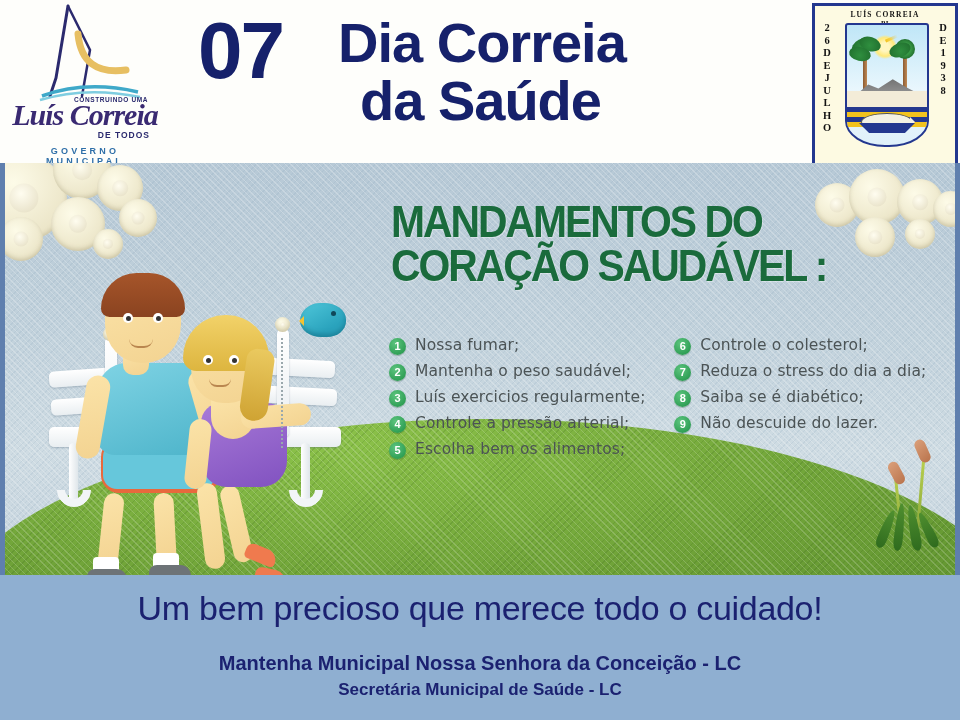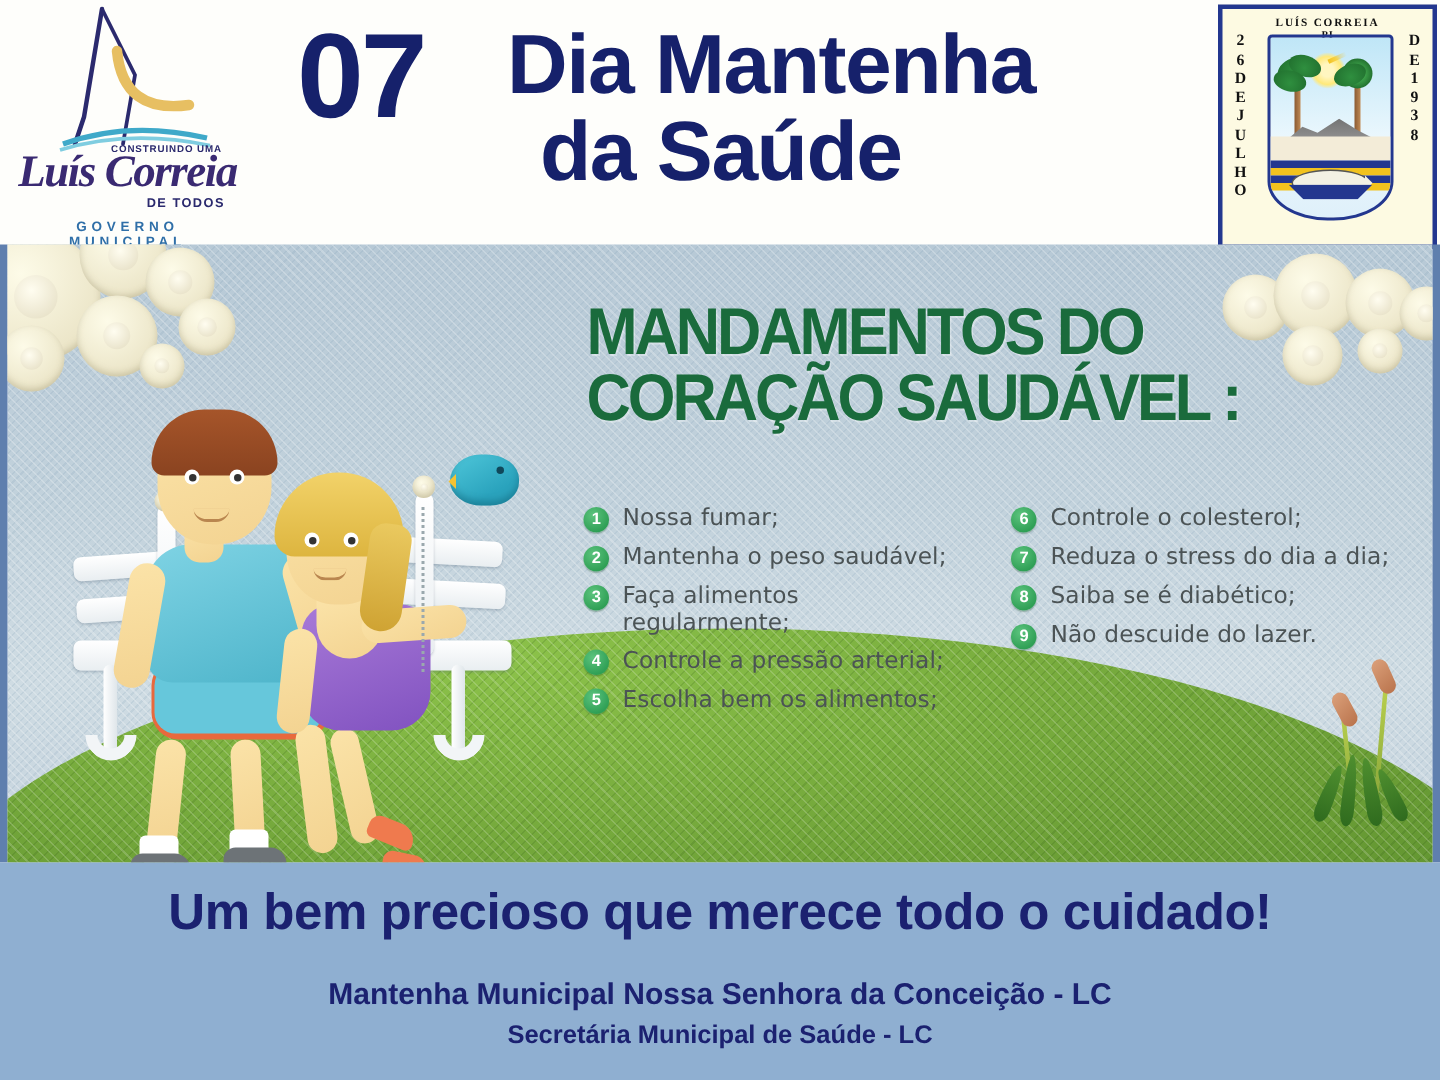--- a/index.html
+++ b/index.html
@@ -138,21 +138,21 @@
   .num{flex:0 0 auto;width:17px;height:17px;border-radius:50%;
        background:radial-gradient(circle at 38% 32%,#5cc47e,#2f9f55 72%);
        color:#fff;font-size:11px;font-weight:bold;line-height:17px;text-align:center;
        margin-right:9px;margin-top:2px;box-shadow:0 1px 1px rgba(0,60,20,.3);}
   .txt{font-size:15.5px;color:#4b5355;letter-spacing:.1px;line-height:18px;
        font-family:"DejaVu Sans","Liberation Sans",sans-serif;}
 
   
   .footer{position:absolute;left:0;top:575px;width:960px;height:145px;background:#8fafd1;}
   .slogan{position:absolute;left:0;top:14px;width:960px;text-align:center;
-          font-size:34px;font-weight:bold;color:#1b2170;letter-spacing:-.3px;}
+          font-size:34px;font-weight:normal;color:#1b2170;letter-spacing:-.3px;}
   .org1{position:absolute;left:0;top:77px;width:960px;text-align:center;
         font-size:20px;font-weight:bold;color:#1b2170;}
   .org2{position:absolute;left:0;top:105px;width:960px;text-align:center;
         font-size:17px;font-weight:bold;color:#1b2170;}
 </style>
 </head>
 <body>
 
 <div id="poster">
 
@@ -172,21 +172,21 @@
         <div class="logo-detodos">DE TODOS</div>
         <div class="logo-gov">GOVERNO MUNICIPAL</div>
       </div>
     </div>
 
     <div class="hdr-day">
       <div class="day-num">07</div>
     </div>
 
     <div class="hdr-title">
-      <div>Dia Mantenha</div>
+      <div>Dia Correia</div>
       <div class="l2">da Saúde</div>
     </div>
 
     <div class="hdr-crest">
       <div class="crest-in">
         <div class="crest-top">
           <span>LUÍS CORREIA</span>
           <small>-PI-</small>
         </div>
         <div class="crest-side l">2<br>6<br>D<br>E<br>J<br>U<br>L<br>H<br>O</div>
@@ -334,21 +334,21 @@
         <div class="item">
           <div class="num">1</div>
           <div class="txt">Nossa fumar;</div>
         </div>
         <div class="item">
           <div class="num">2</div>
           <div class="txt">Mantenha o peso saudável;</div>
         </div>
         <div class="item">
           <div class="num">3</div>
-          <div class="txt">Faça alimentos regularmente;</div>
+          <div class="txt">Luís exercicios regularmente;</div>
         </div>
         <div class="item">
           <div class="num">4</div>
           <div class="txt">Controle a pressão arterial;</div>
         </div>
         <div class="item">
           <div class="num">5</div>
           <div class="txt">Escolha bem os alimentos;</div>
         </div>
       </div>

